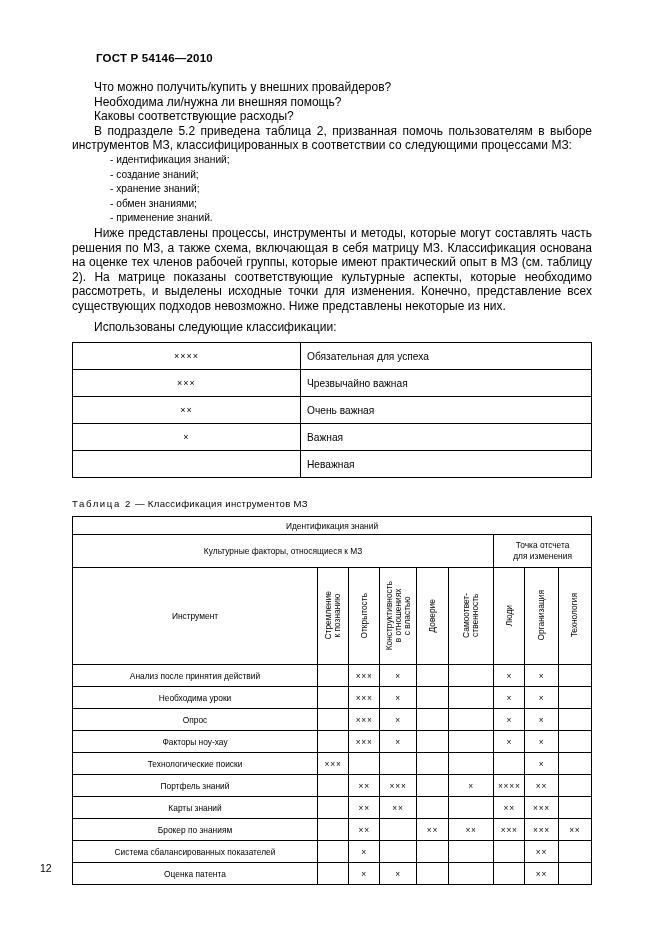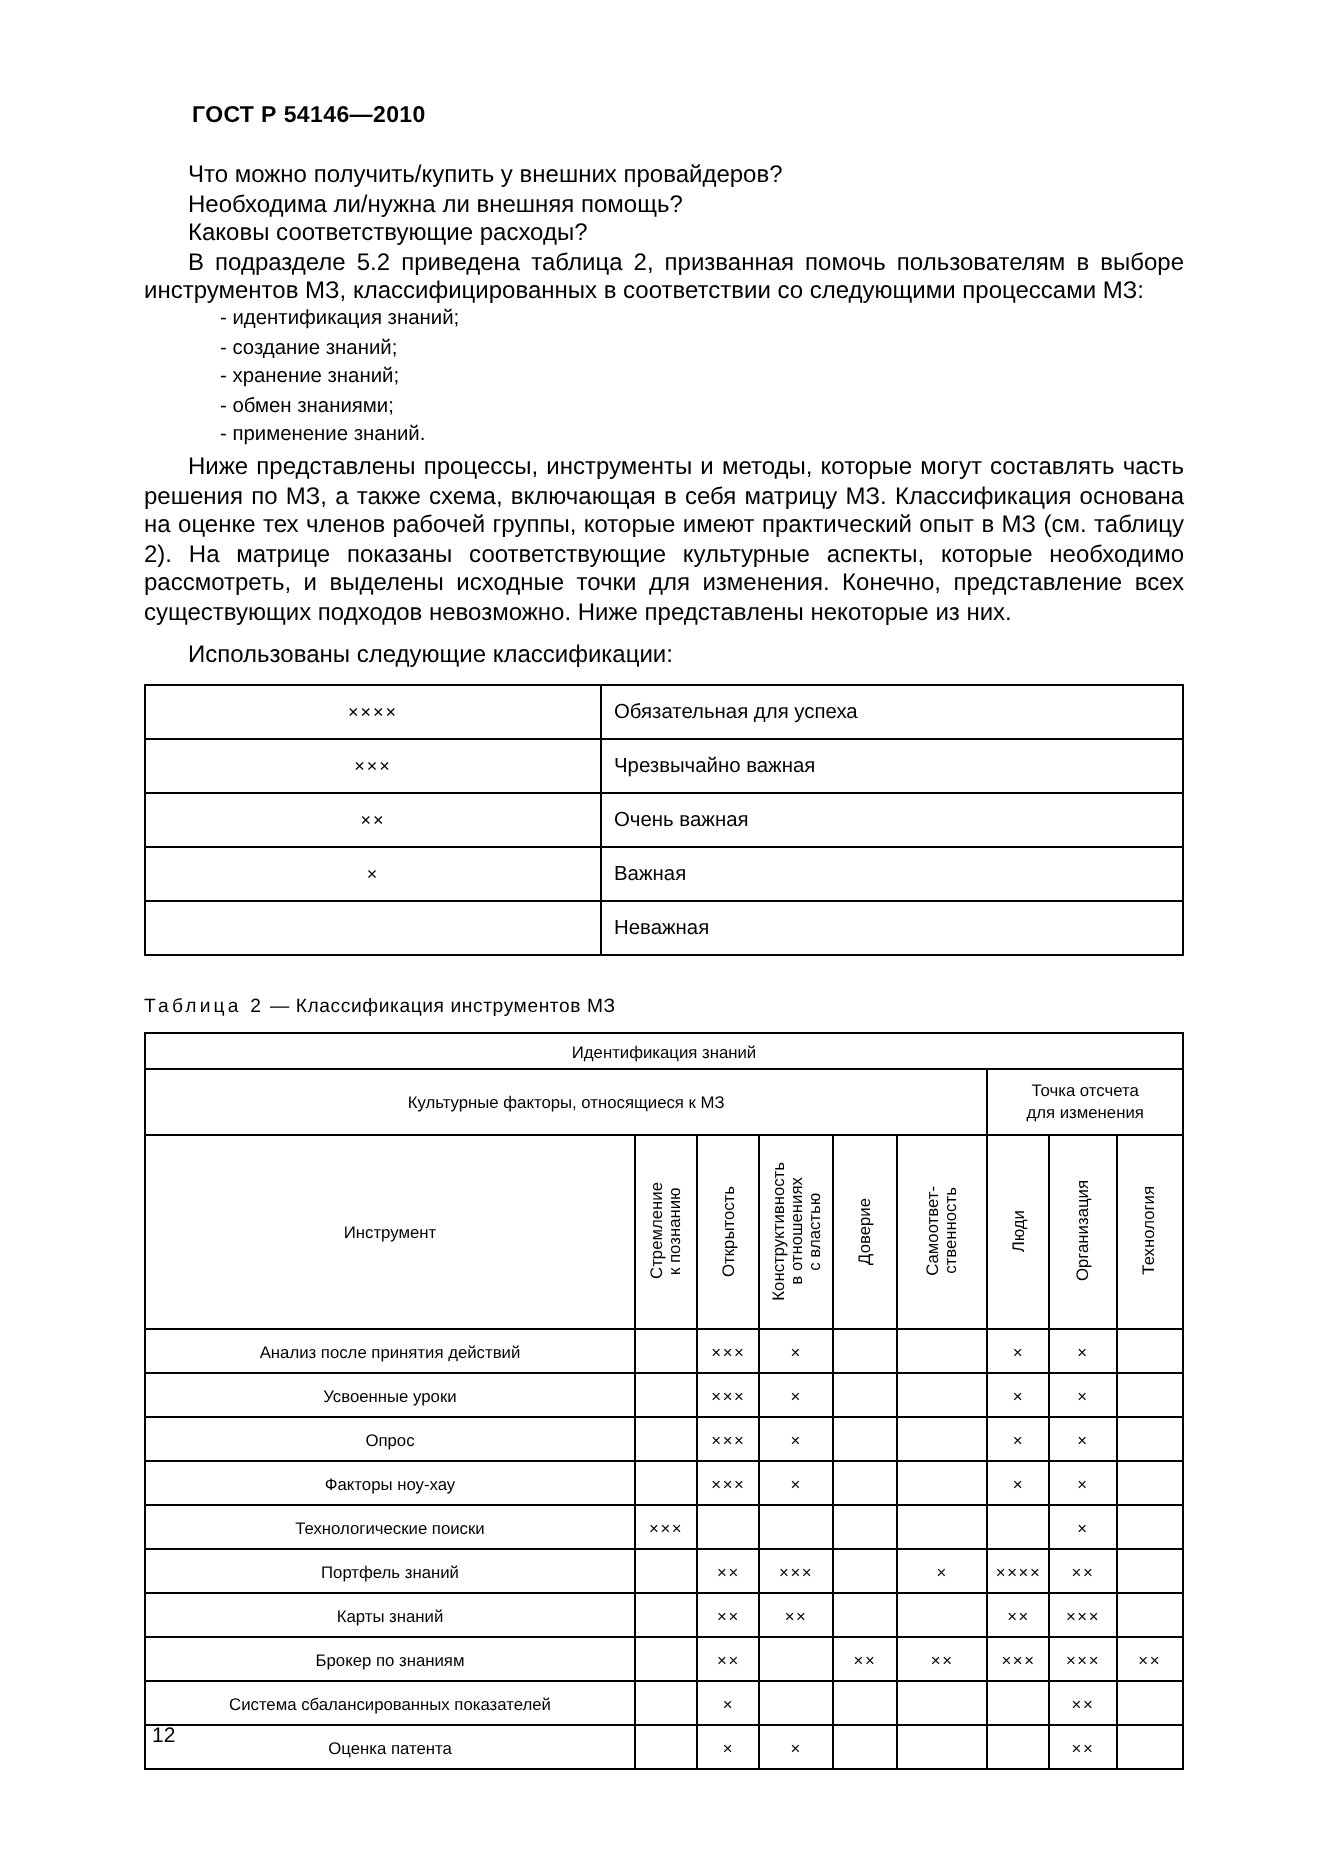--- a/index.html
+++ b/index.html
@@ -139,21 +139,20 @@
   td.cell {
     height: 21px;
     font-size: 7.6px;
     letter-spacing: 0.8px;
   }
   .pageno {
     position: absolute;
     left: 40px;
     top: 862px;
     font-size: 10.5px;
-    margin-left: 36px;
   }
 </style>
 </head>
 <body>
 
 <div class="page">
 
   <div class="header">ГОСТ Р 54146—2010</div>
 
   <div class="content">
@@ -247,21 +246,21 @@
           <td class="cell"></td>
           <td class="cell">×××</td>
           <td class="cell">×</td>
           <td class="cell"></td>
           <td class="cell"></td>
           <td class="cell">×</td>
           <td class="cell">×</td>
           <td class="cell"></td>
         </tr>
         <tr>
-          <td class="rowname">Усвоенные уроки</td>
+          <td class="rowname">Необходима уроки</td>
           <td class="cell"></td>
           <td class="cell">×××</td>
           <td class="cell">×</td>
           <td class="cell"></td>
           <td class="cell"></td>
           <td class="cell">×</td>
           <td class="cell">×</td>
           <td class="cell"></td>
         </tr>
         <tr>

